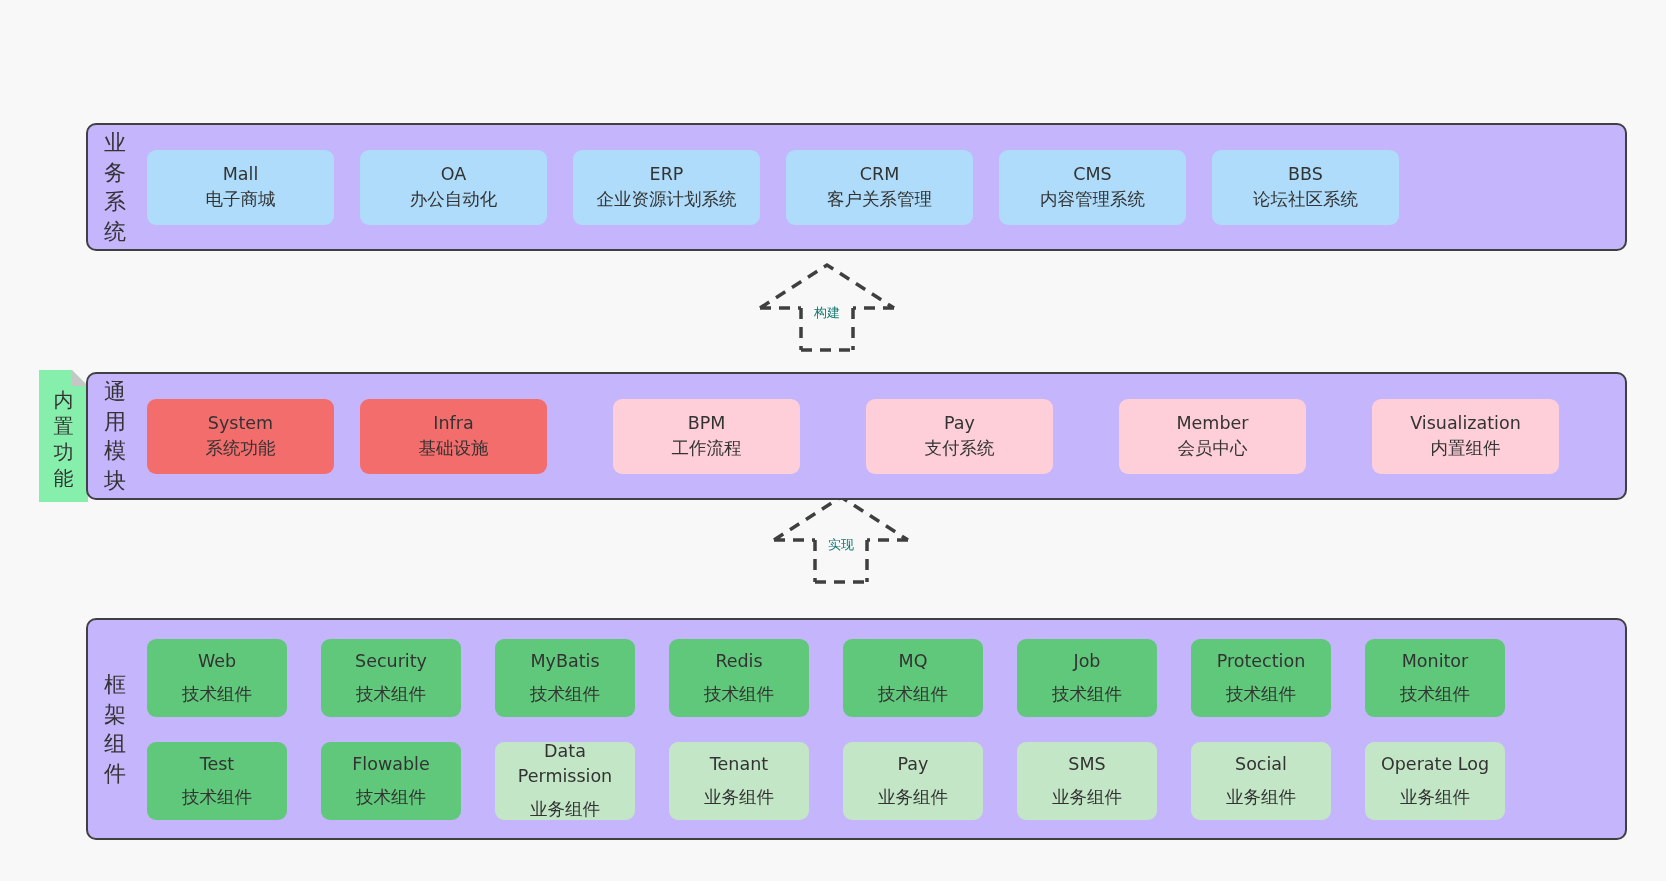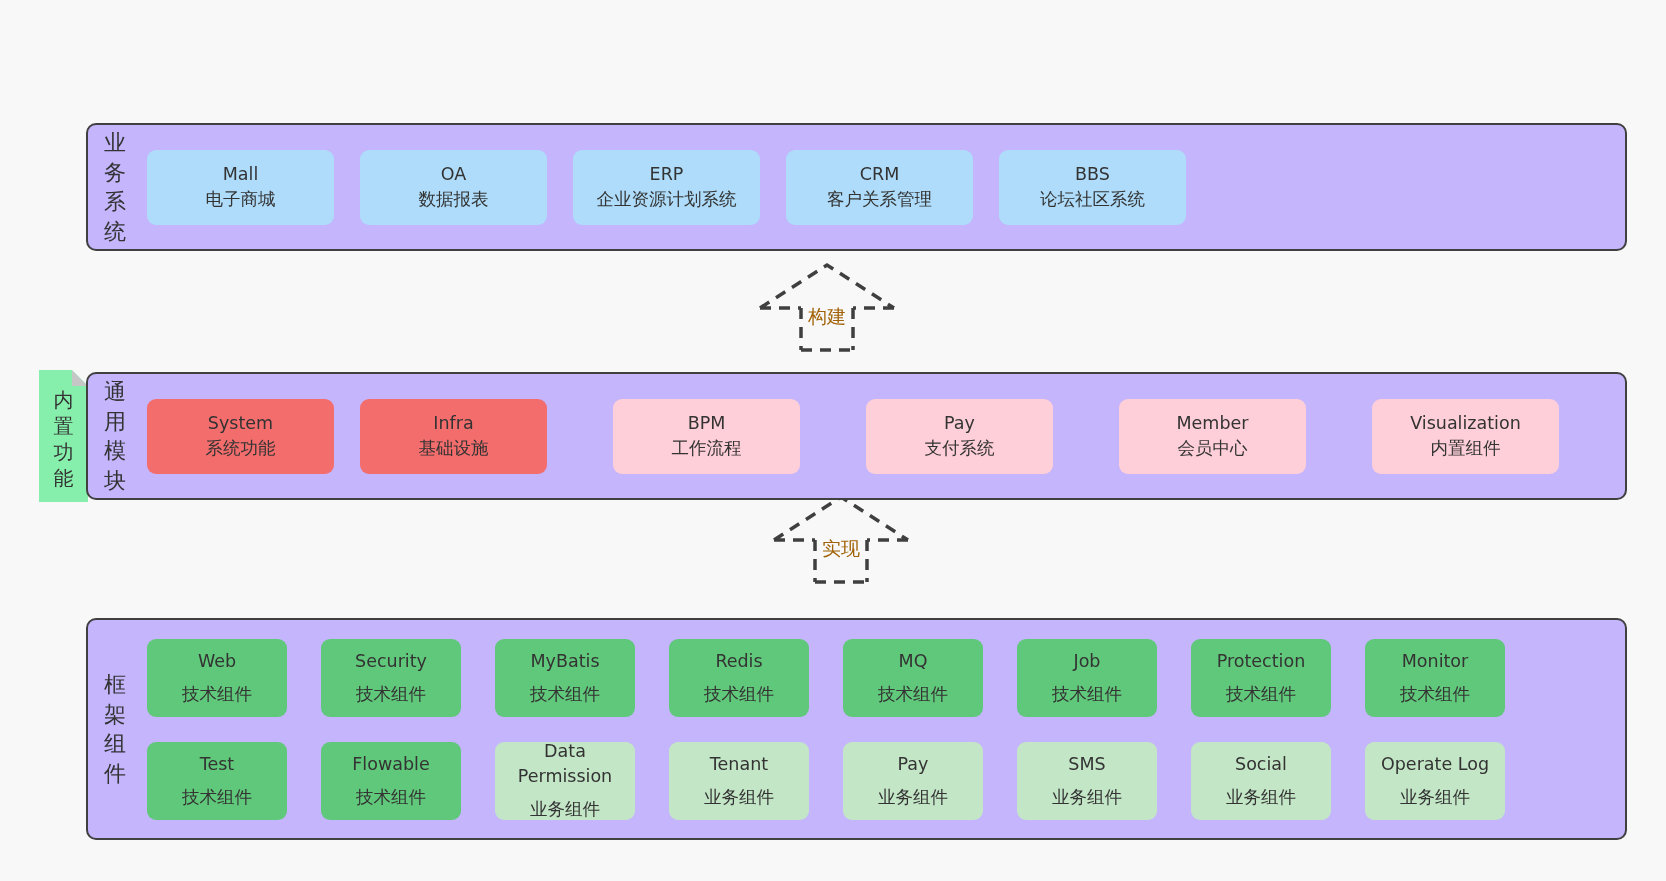--- a/index.html
+++ b/index.html
@@ -46,50 +46,54 @@
   .sticky-text{width:22px;font-size:20px;line-height:1.3;word-break:break-all;
           text-align:center;color:#333;margin-top:6px;}
   .band{z-index:1;}
 
   
   .arrow{position:absolute;width:150px;height:98px;z-index:0;}
   .arrow1{left:752px;top:258px;}
   .arrow2{left:766px;top:490px;}
   .arrow svg{display:block;width:150px;height:98px;}
   .arrow-label{position:absolute;left:50%;top:46px;transform:translateX(-50%);
-          font-size:19px;color:#a16207;background:#f8f8f8;padding:0 2px;white-space:nowrap;}
+          font-size:13px;color:#0f766e;background:#f8f8f8;padding:0 2px;white-space:nowrap;}
 </style>
 </head>
 <body>
 
 <div class="canvas">
 
   <div class="sticky sticky1">
     <div class="sticky-text">内置功能</div>
   </div>
 
   <div class="band band1">
     <div class="band-title">业务系统</div>
     <div class="rows">
       <div class="row">
         <div class="box b6 blue">
           <span class="en">Mall</span>
           <span class="zh">电子商城</span>
         </div>
         <div class="box b6 blue">
           <span class="en">OA</span>
-          <span class="zh">数据报表</span>
+          <span class="zh">办公自动化</span>
         </div>
         <div class="box b6 blue">
           <span class="en">ERP</span>
           <span class="zh">企业资源计划系统</span>
         </div>
         <div class="box b6 blue">
           <span class="en">CRM</span>
           <span class="zh">客户关系管理</span>
+        </div>
+        <div class="box b6 blue">
+          <span class="en">CMS</span>
+          <span class="zh">内容管理系统</span>
         </div>
         <div class="box b6 blue">
           <span class="en">BBS</span>
           <span class="zh">论坛社区系统</span>
         </div>
       </div>
     </div>
   </div>
 
   <div class="arrow arrow1">

